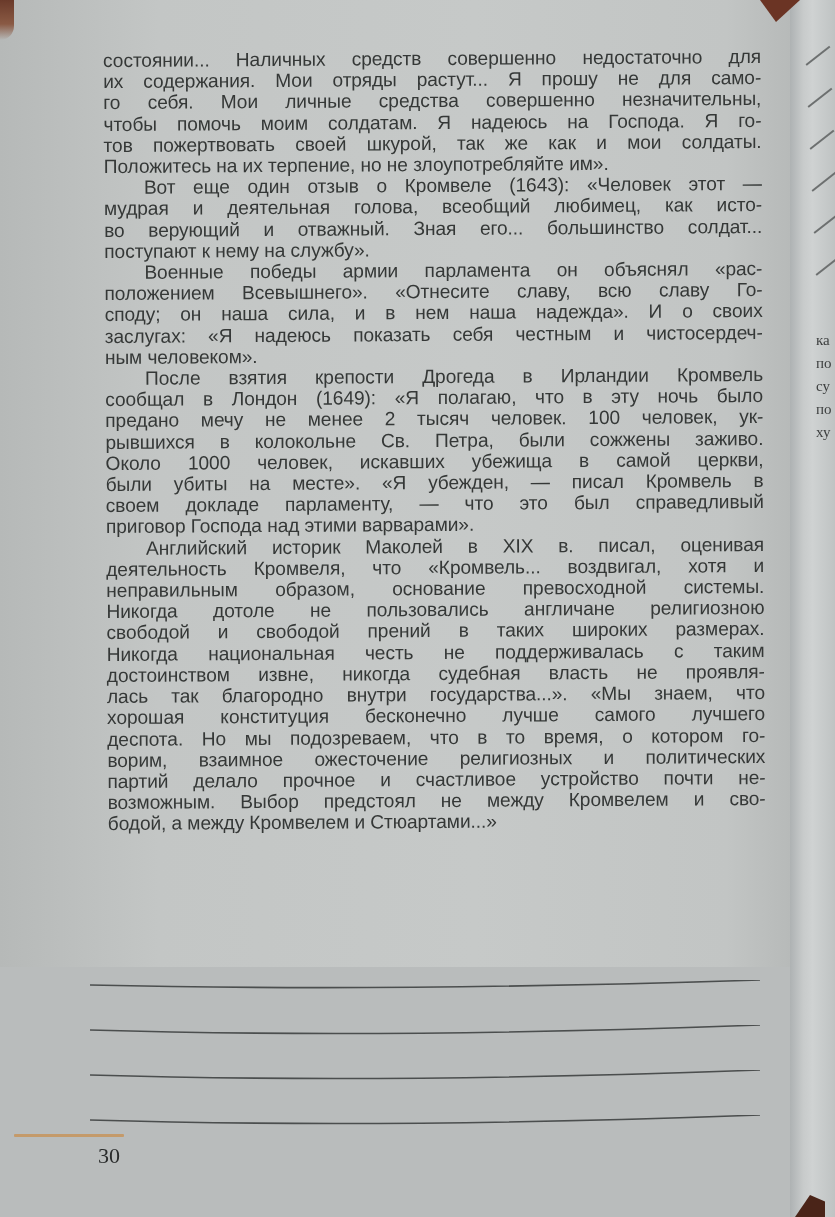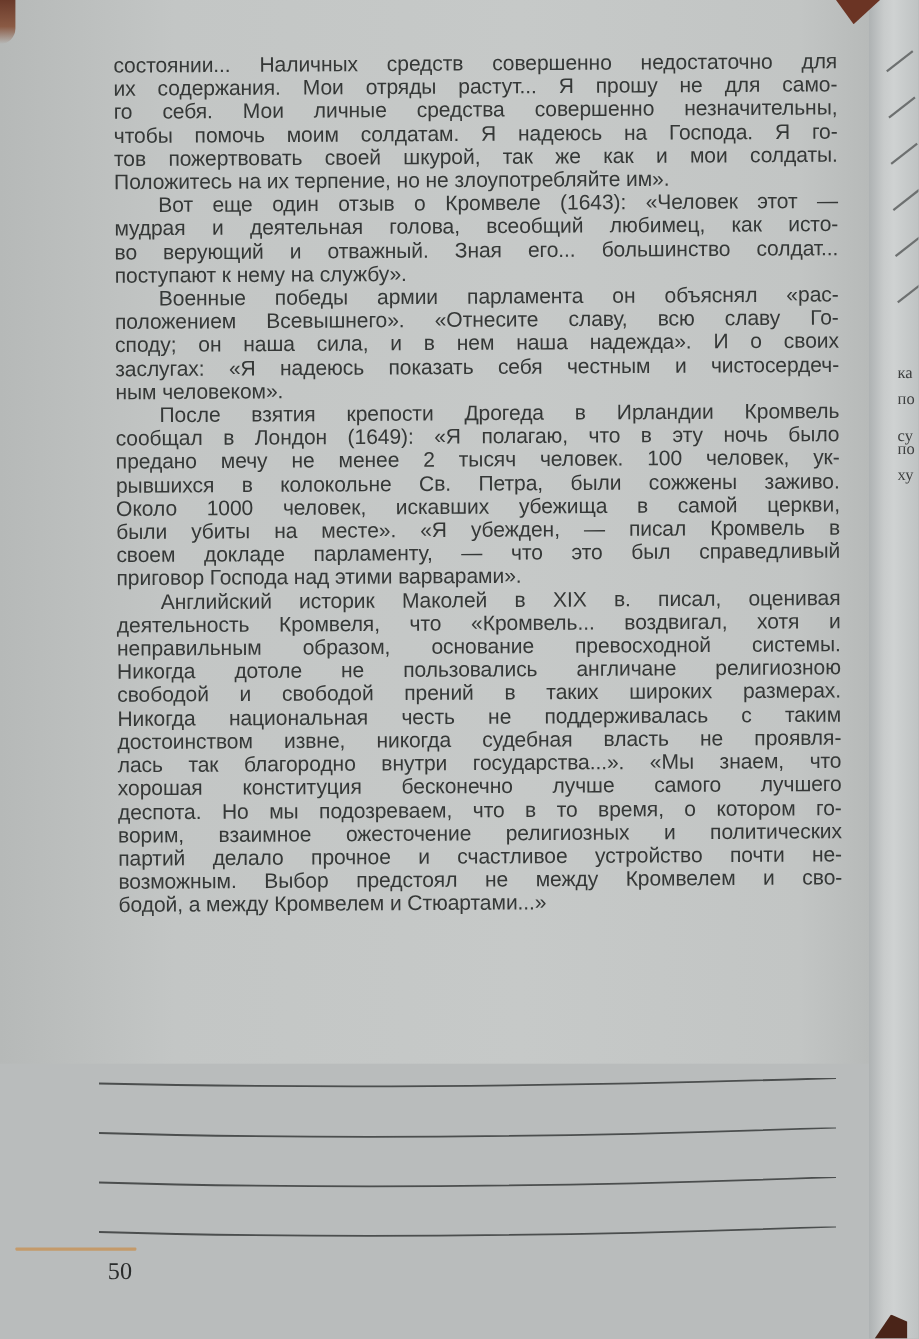--- a/index.html
+++ b/index.html
@@ -201,32 +201,32 @@
         </svg>
     </div>
     <div class="answer-line">
       <svg width="670" height="20" viewBox="0 0 670 20">
           <path d="M0,5 Q300,14 670,0" stroke="#4b4e4e" stroke-width="1.6" fill="none"></path>
         </svg>
     </div>
   </div>
 
   <div class="orange-rule"></div>
-  <div class="page-number">50</div>
+  <div class="page-number">30</div>
 </div>
 
 <div class="spine"></div>
 <div class="corner-tr"></div>
 <div class="corner-br"></div>
 
 <div>
   <div class="next-page-line" style="left:806px;top:64px;width:30px;transform:rotate(-38deg);"></div>
   <div class="next-page-line" style="left:808px;top:106px;width:30px;transform:rotate(-38deg);"></div>
   <div class="next-page-line" style="left:810px;top:148px;width:30px;transform:rotate(-38deg);"></div>
   <div class="next-page-line" style="left:812px;top:190px;width:30px;transform:rotate(-38deg);"></div>
   <div class="next-page-line" style="left:814px;top:232px;width:30px;transform:rotate(-38deg);"></div>
   <div class="next-page-line" style="left:816px;top:274px;width:30px;transform:rotate(-38deg);"></div>
   <div class="next-page-text" style="top:330px;">ка</div>
   <div class="next-page-text" style="top:353px;">по</div>
-  <div class="next-page-text" style="top:387px;">су</div>
+  <div class="next-page-text" style="top:376px;">су</div>
   <div class="next-page-text" style="top:399px;">по</div>
   <div class="next-page-text" style="top:422px;font-family:Liberation Serif, serif;">ху</div>
 </div>
 
 </body></html>

